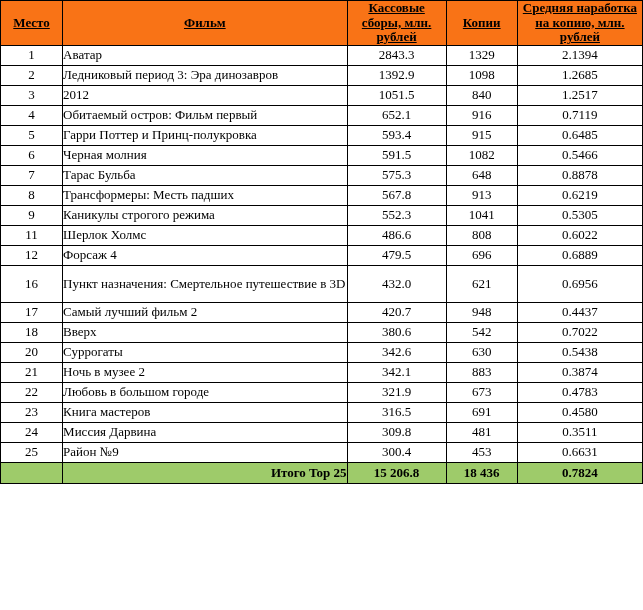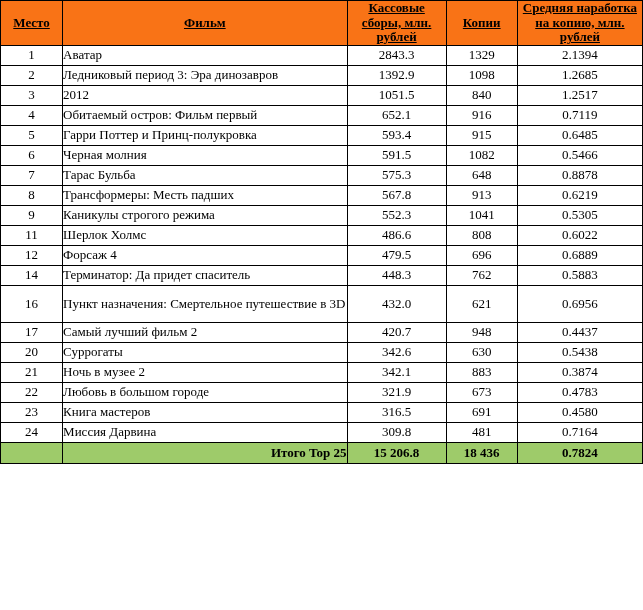--- a/index.html
+++ b/index.html
@@ -172,42 +172,42 @@
           <td class="num">808</td>
           <td class="num">0.6022</td>
         </tr>
         <tr>
           <td class="rank">12</td>
           <td class="film">Форсаж 4</td>
           <td class="num">479.5</td>
           <td class="num">696</td>
           <td class="num">0.6889</td>
         </tr>
-        <tr>
-          <td class="rank">14</td>
-          <td class="film">Терминатор: Да придет спаситель</td>
-          <td class="num">448.3</td>
-          <td class="num">762</td>
-          <td class="num">0.5883</td>
-        </tr>
         <tr class="tall">
           <td class="rank">16</td>
           <td class="film">Пункт назначения: Смертельное путешествие в 3D</td>
           <td class="num">432.0</td>
           <td class="num">621</td>
           <td class="num">0.6956</td>
         </tr>
         <tr>
           <td class="rank">17</td>
           <td class="film">Самый лучший фильм 2</td>
           <td class="num">420.7</td>
           <td class="num">948</td>
           <td class="num">0.4437</td>
         </tr>
         <tr>
+          <td class="rank">18</td>
+          <td class="film">Вверх</td>
+          <td class="num">380.6</td>
+          <td class="num">542</td>
+          <td class="num">0.7022</td>
+        </tr>
+        <tr>
           <td class="rank">20</td>
           <td class="film">Суррогаты</td>
           <td class="num">342.6</td>
           <td class="num">630</td>
           <td class="num">0.5438</td>
         </tr>
         <tr>
           <td class="rank">21</td>
           <td class="film">Ночь в музее 2</td>
           <td class="num">342.1</td>
@@ -226,21 +226,28 @@
           <td class="film">Книга мастеров</td>
           <td class="num">316.5</td>
           <td class="num">691</td>
           <td class="num">0.4580</td>
         </tr>
         <tr>
           <td class="rank">24</td>
           <td class="film">Миссия Дарвина</td>
           <td class="num">309.8</td>
           <td class="num">481</td>
-          <td class="num">0.7164</td>
+          <td class="num">0.3511</td>
+        </tr>
+        <tr>
+          <td class="rank">25</td>
+          <td class="film">Район №9</td>
+          <td class="num">300.4</td>
+          <td class="num">453</td>
+          <td class="num">0.6631</td>
         </tr>
         <tr class="total">
           <td class="rank"></td>
           <td class="film">Итого Top 25</td>
           <td class="num">15 206.8</td>
           <td class="num">18 436</td>
           <td class="num">0.7824</td>
         </tr>
       </tbody>
   </table>

